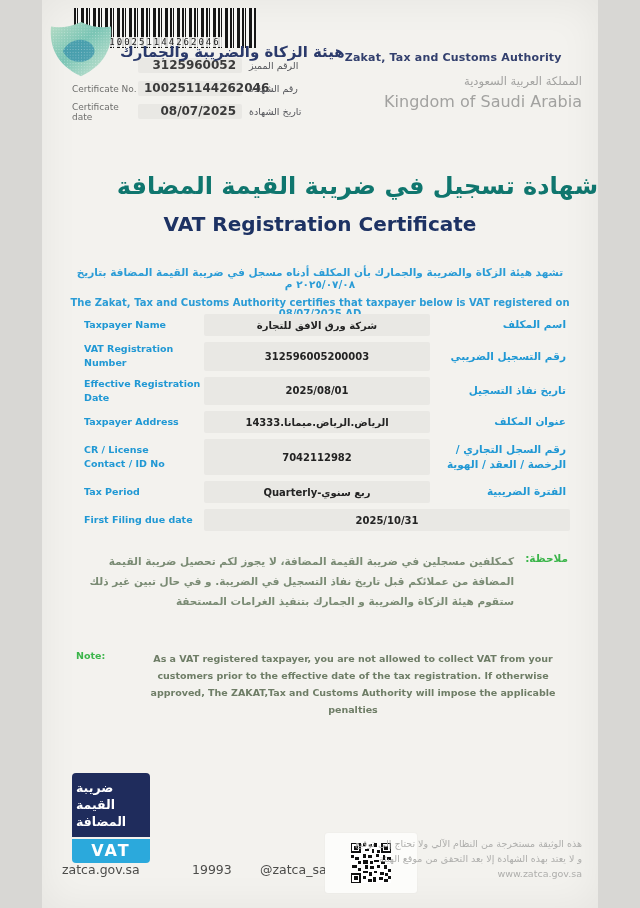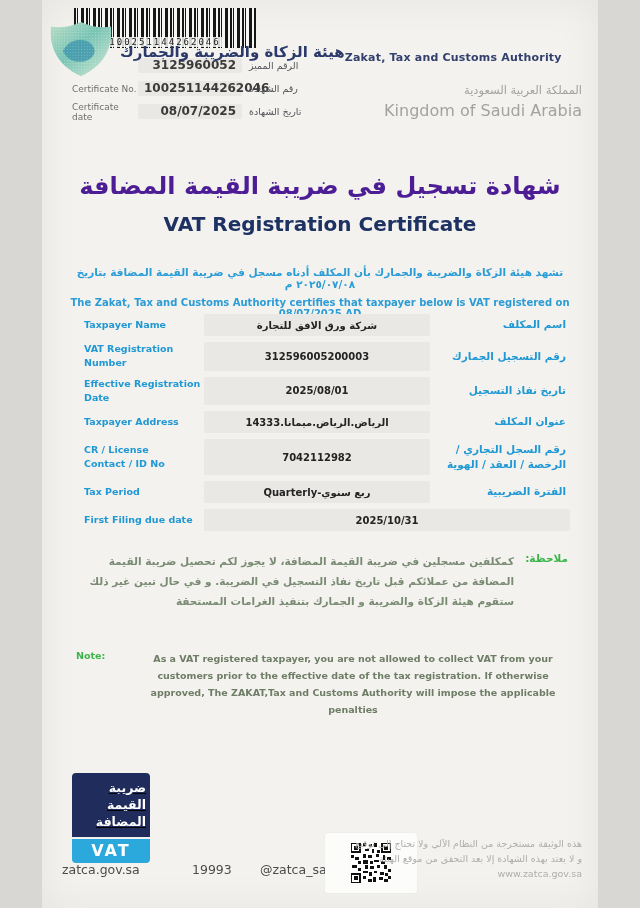--- a/index.html
+++ b/index.html
@@ -38,26 +38,26 @@
   }
 
   .logo-block {
     position:absolute; left:0; right:0; top:20px;
     display:flex; align-items:center; pointer-events:none;
   }
   .authority-ar { font-size:15px; font-weight:bold; color:#2b3a6b; direction:rtl; margin-top:3px; }
   .authority-en { font-size:11px; font-weight:bold; color:#33406e; margin-top:14px; letter-spacing:0.2px; }
 
   .country-block { position:absolute; right:16px; top:74px; text-align:right; color:#a2a2a0; }
-  .country-ar { font-size:11.5px; direction:rtl;margin-top:9px; }
+  .country-ar { font-size:11.5px; direction:rtl; }
   .country-en { font-size:16px; margin-top:4px; }
 
   
   .title-block { position:absolute; left:0; right:0; top:172px; text-align:center; }
-  .title-ar { font-size:24px; font-weight:bold; color:#4c1d95; direction:rtl; }
+  .title-ar { font-size:24px; font-weight:bold; color:#0f766e; direction:rtl;text-align:right; }
   .title-en { font-size:20px; font-weight:bold; color:#1d3263; margin-top:12px; }
 
   
   .statement-block { position:absolute; left:20px; right:20px; top:266px; text-align:center; color:#2b9cd6; font-weight:bold; }
   .statement-ar { font-size:10.5px; direction:rtl; }
   .statement-en { font-size:10px; margin-top:7px; }
 
   
   .fields { position:absolute; left:42px; right:28px; top:314px; }
   .field-row { display:flex; align-items:center; margin-bottom:6px; min-height:22px; }
@@ -78,21 +78,21 @@
   .note-ar { display:flex; direction:rtl; }
   .note-label-ar { width:54px; flex-shrink:0; color:#3bb54a; font-weight:bold; font-size:10.5px; }
   .note-body-ar { flex:1; font-size:10.5px; font-weight:bold; color:#7a8b74; line-height:1.9; text-align:right; }
   .note-en { display:flex; margin-top:38px; }
   .note-label-en { width:62px; flex-shrink:0; color:#3bb54a; font-weight:bold; font-size:9.5px; }
   .note-body-en { flex:1; font-size:9.5px; font-weight:bold; color:#6e7d66; line-height:1.8; text-align:center; }
 
   
   .vat-logo { position:absolute; left:30px; top:773px; width:78px; }
   .vat-logo-top {
-    background:#1f2c5c; border-radius:4px 4px 0 0; padding:7px 4px 6px; text-align:right;text-decoration:underline;
+    background:#1f2c5c; border-radius:4px 4px 0 0; padding:7px 4px 6px; text-align:left;
   }
   .vat-logo-top div { color:#ffffff; font-weight:bold; font-size:12.5px; line-height:1.35; direction:rtl; }
   .vat-logo-strip {
     background:#2ba9dc; border-radius:0 0 4px 4px; margin-top:2px; text-align:center;
     color:#ffffff; font-weight:bold; font-size:16px; padding:2px 0 3px; letter-spacing:2px;
   }
 
   .footer-row { position:absolute; left:0; top:862px; width:420px; }
   .footer-item { position:absolute; font-size:12.5px; color:#4c4c4a; white-space:nowrap; }
   .fi-site   { left:20px; }
@@ -175,21 +175,21 @@
 
     <div class="field-row">
       <div class="f-label-en">Taxpayer Name</div>
       <div class="f-value">شركة ورق الافق للتجارة</div>
       <div class="f-label-ar">اسم المكلف</div>
     </div>
 
     <div class="field-row">
       <div class="f-label-en">VAT Registration Number</div>
       <div class="f-value">312596005200003</div>
-      <div class="f-label-ar">رقم التسجيل الجمارك</div>
+      <div class="f-label-ar">رقم التسجيل الضريبي</div>
     </div>
 
     <div class="field-row">
       <div class="f-label-en">Effective Registration Date</div>
       <div class="f-value">2025/08/01</div>
       <div class="f-label-ar">تاريخ نفاذ التسجيل</div>
     </div>
 
     <div class="field-row">
       <div class="f-label-en">Taxpayer Address</div>

